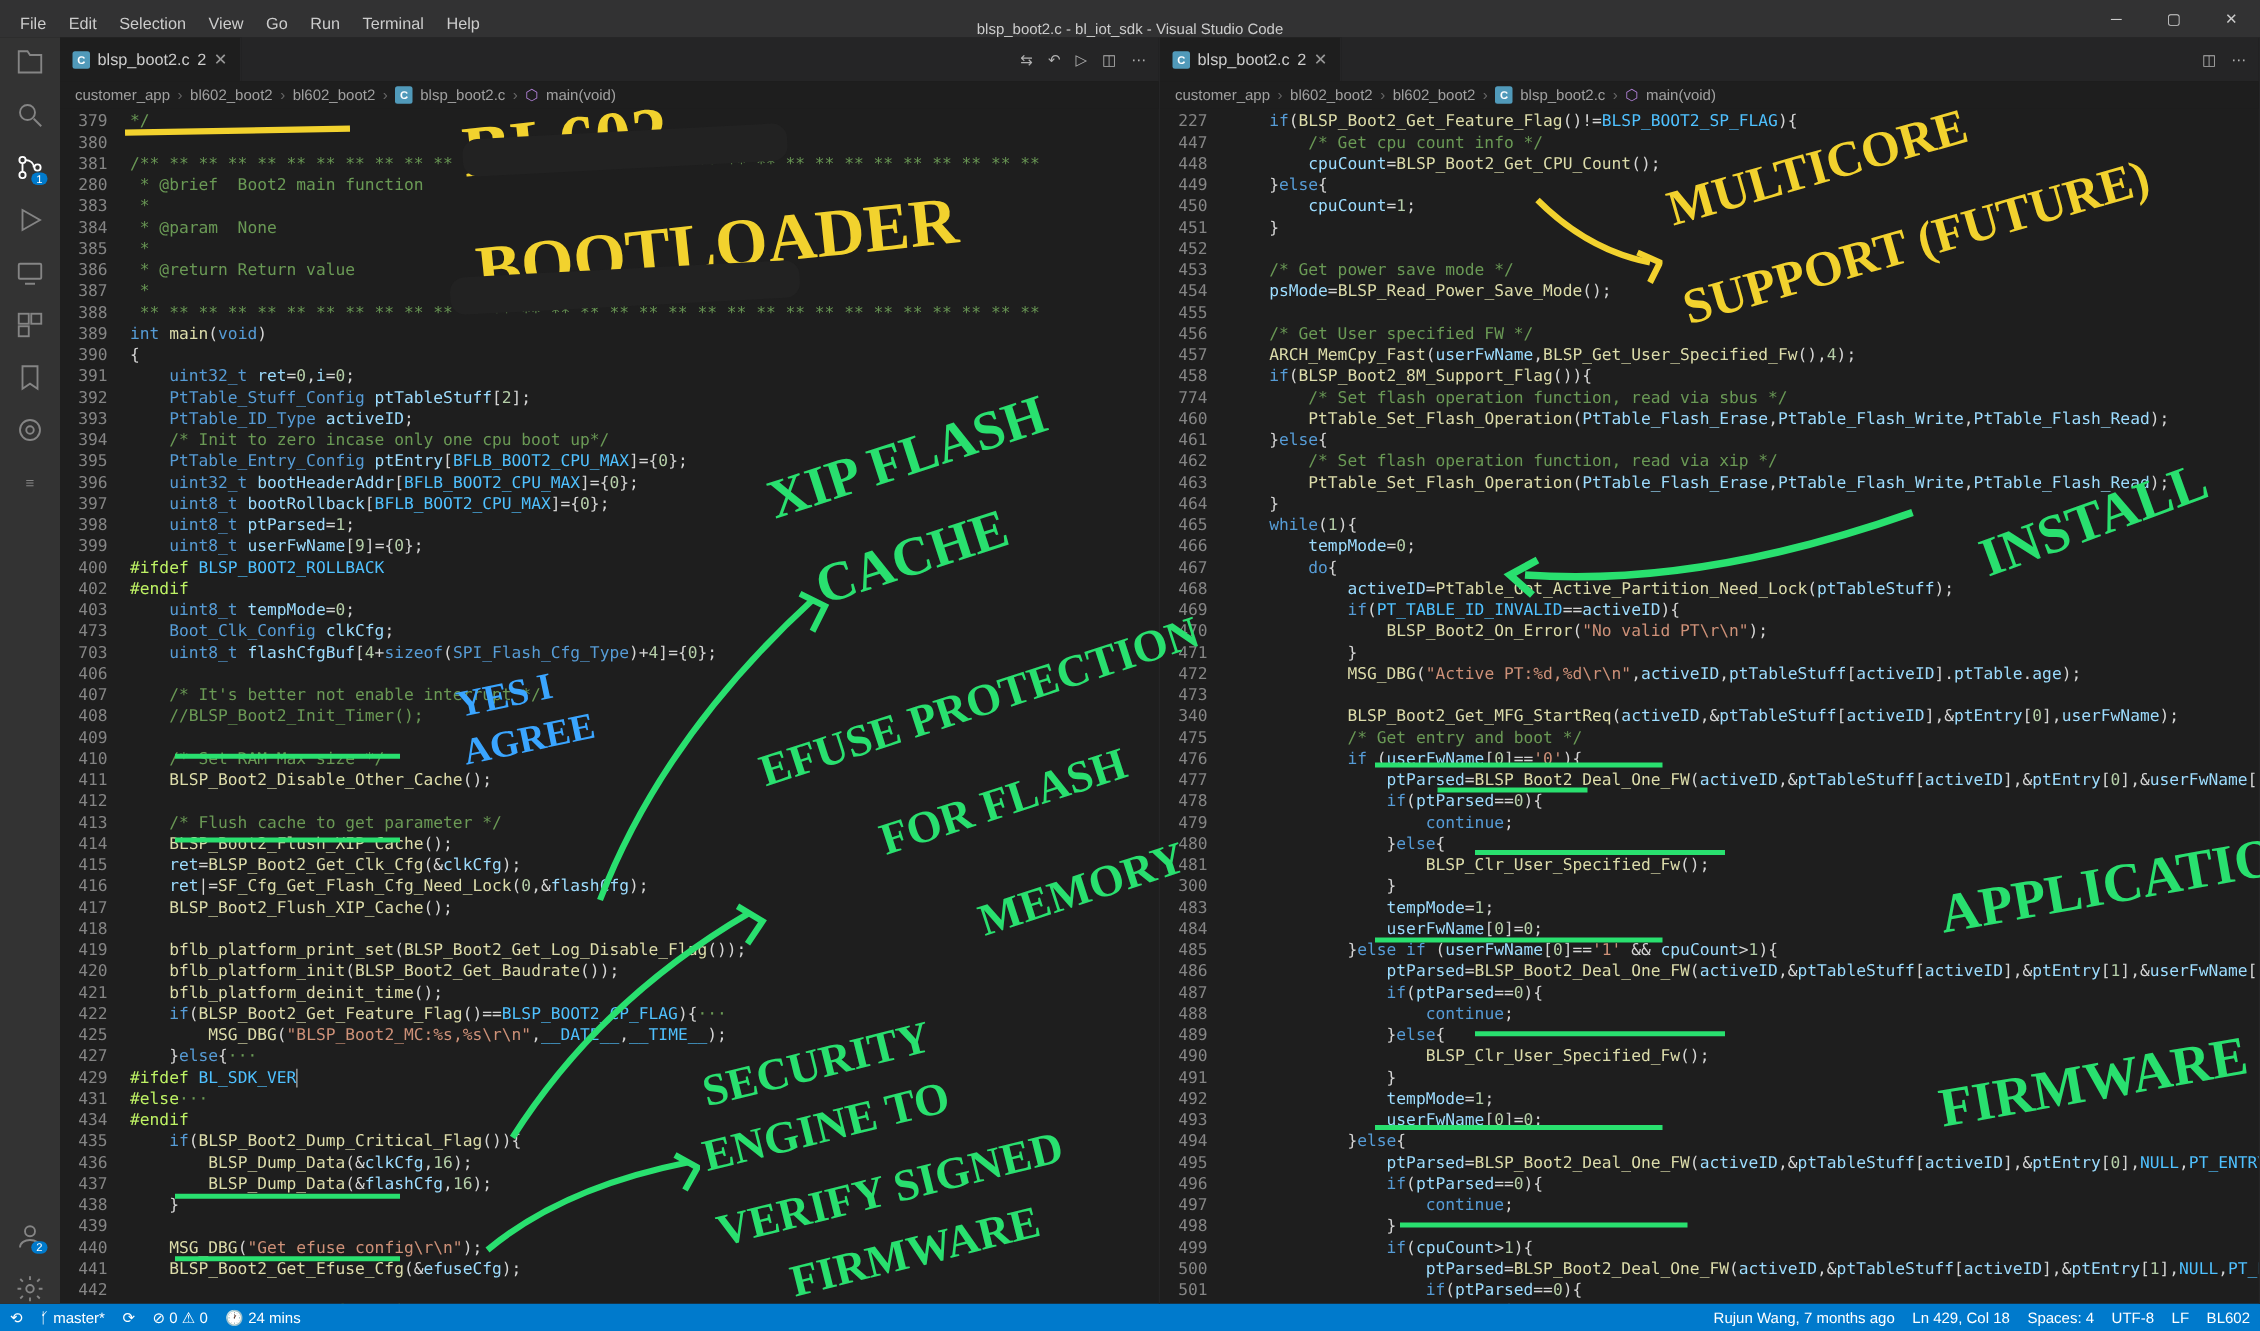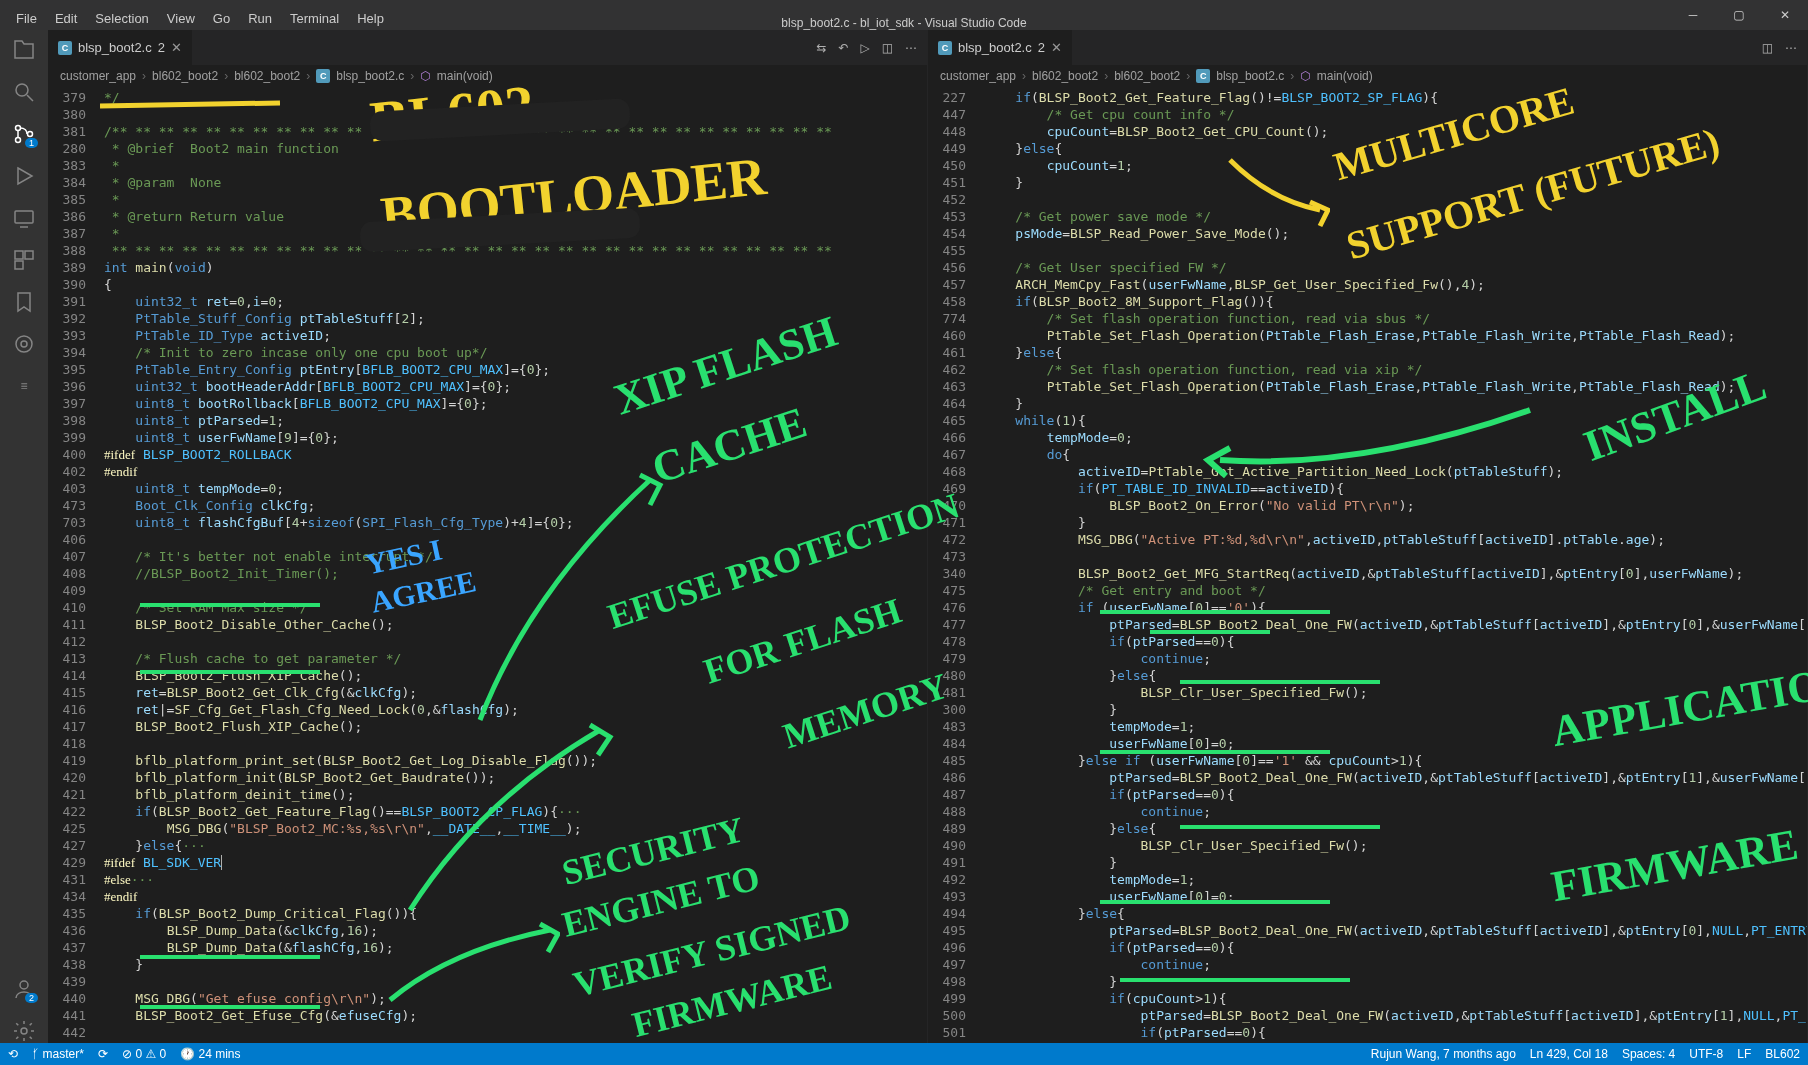--- a/index.html
+++ b/index.html
@@ -27,21 +27,21 @@
 .bc-sep { color: #666; }
 .code-area { flex: 1; display: flex; overflow: hidden; }
 .gutter { width: 56px; text-align: right; padding-right: 18px; color: #858585; font-family: Consolas, monospace; font-size: 13px; line-height: 17px; padding-top: 2px; }
 .code { flex: 1; font-family: Consolas, monospace; font-size: 13px; line-height: 17px; white-space: pre; color: #d4d4d4; padding-top: 2px; overflow: hidden; }
 .c-kw { color: #569cd6; }
 .c-type { color: #569cd6; }
 .c-fn { color: #dcdcaa; }
 .c-str { color: #ce9178; }
 .c-cmt { color: #6a9955; }
 .c-num { color: #b5cea8; }
-.c-macro { color: #fef9c3; font-family: Liberation Serif, serif; }
+.c-macro { color: #bef264; }
 .c-const { color: #4fc1ff; }
 .c-var { color: #9cdcfe; }
 .statusbar { height: 22px; background: #007acc; color: #fff; display: flex; align-items: center; font-size: 12px; padding: 0 8px; gap: 14px; }
 .sb-spacer { flex: 1; }
 .annotation-layer { position: absolute; inset: 0; pointer-events: none; }
 .ann { position: absolute; font-family: "Comic Sans MS", cursive; font-weight: bold; transform: rotate(-8deg); white-space: nowrap; }
 .ann.yellow { color: #f2d22e; }
 .ann.green { color: #29e06f; }
 .ann.blue { color: #3aa5ff; }
 .arrow { position: absolute; }

